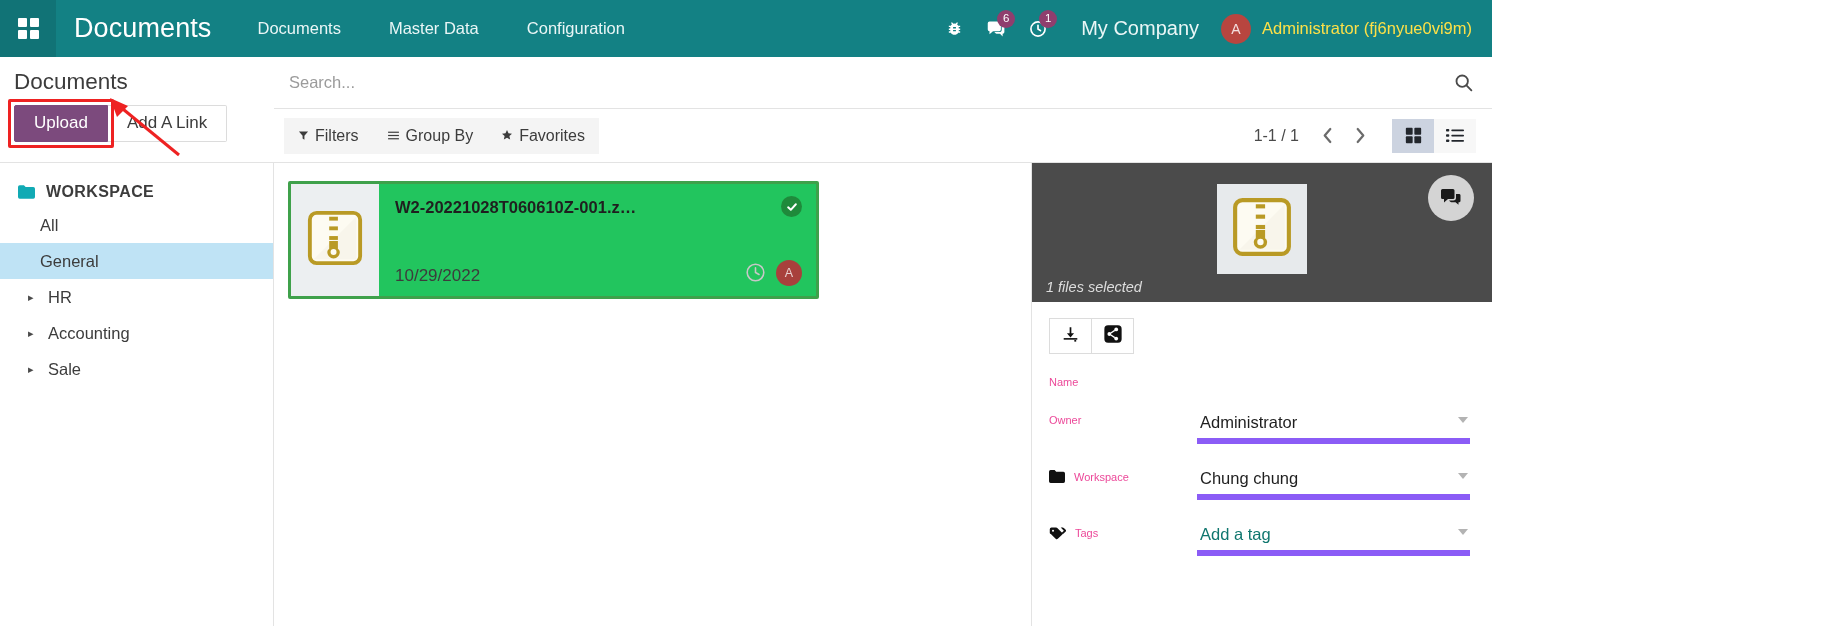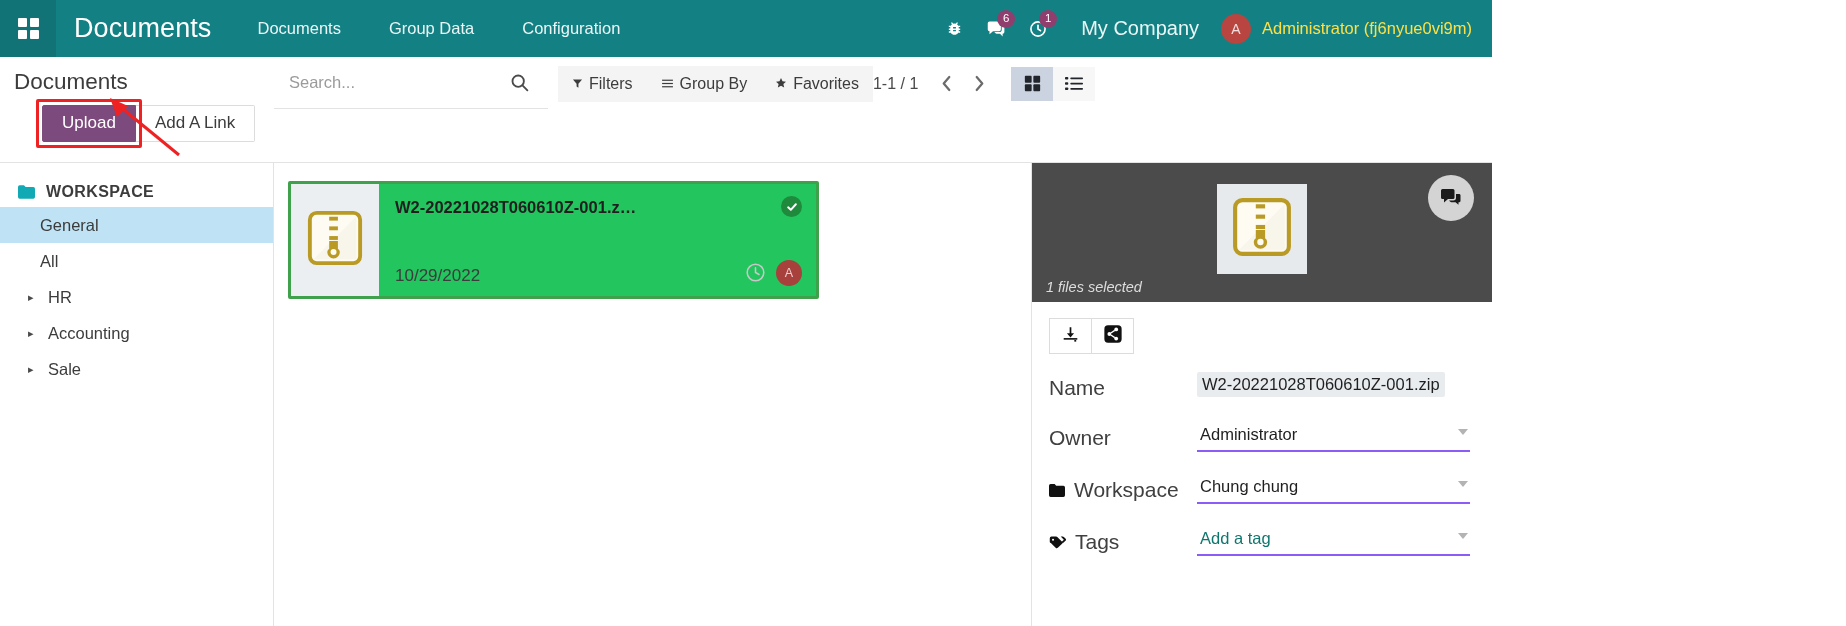--- a/index.html
+++ b/index.html
@@ -59,33 +59,33 @@
   
   .control-row { display: flex; height: 106px; border-bottom: 1px solid #e3e3e3; position: relative; }
   .control-left { width: 274px; padding: 12px 0 0 14px; position: relative; }
   .page-title { font-size: 22.5px; color: #3c3c3c; font-weight: 400; padding-bottom: 10px; }
   .btn-group { display: flex; }
   .btn-upload {
     background: #7c4a7d; color: #ffffff; border: 1px solid #7c4a7d;
     font-size: 17px; padding: 8px 19px; cursor: pointer; line-height: 1.1;
     border-radius: 2px 0 0 2px;
   }
-  .btn-upload-wrap { position: relative; margin-left: 28px; }
+  .btn-upload-wrap { position: relative; }
   .hl-box {
     position: absolute; left: -6px; top: -6px; right: -6px; bottom: -6px;
     border: 3px solid #ee2222; pointer-events: none; border-radius: 2px;
   }
   .btn-link {
     background: #ffffff; color: #3c3c3c; border: 1px solid #dcdcdc; border-left: none;
     font-size: 17px; padding: 8px 19px; cursor: pointer; line-height: 1.1;
     border-radius: 0 2px 2px 0;
   }
   .arrow-svg { position: absolute; left: 104px; top: 36px; pointer-events: none; }
 
-  .control-right { flex: 1; display: flex; }
+  .control-right { flex: 1; display: flex; flex-direction: column; }
   .searchbar {
     height: 52px; display: flex; align-items: center; border-bottom: 1px solid #e3e3e3;
     padding-left: 15px; padding-right: 18px;
   }
   .search-input {
     flex: 1; border: none; outline: none; font-size: 16.5px; color: #3c3c3c;
     font-family: "Liberation Sans", sans-serif; background: transparent;
   }
   .search-input::placeholder { color: #9b9b9b; }
   .search-go { cursor: pointer; color: #4a4a4a; display: flex; align-items: center; }
@@ -169,30 +169,30 @@
   .action-row { display: flex; padding: 16px 0 0 17px; }
   .action-btn {
     width: 43px; height: 36px; border: 1px solid #dcdcdc; background: #ffffff;
     display: flex; align-items: center; justify-content: center; cursor: pointer; margin-left: -1px;
   }
   .action-btn:first-child { margin-left: 0; }
 
   .form { padding: 18px 22px 0 17px; }
   .form-row { display: flex; align-items: flex-start; margin-bottom: 22px; }
   .form-label {
-    width: 148px; font-size: 21px; color: #404040; padding-top: 4px;
+    width: 148px; font-size: 11px; color: #ec4899; padding-top: 4px;
     display: flex; align-items: center; gap: 9px;
   }
   .form-value { flex: 1; position: relative; }
   .val-name {
     display: inline-block; background: #e9ecef; font-size: 16.5px; color: #1f1f1f;
     padding: 3px 5px; border-radius: 2px; white-space: nowrap;
   }
   .val-select {
-    display: flex; align-items: center; border-bottom: 2px solid #8b5cf6;
+    display: flex; align-items: center; border-bottom: 6px solid #8b5cf6;
     padding: 3px 18px 6px 3px; font-size: 16.5px; color: #1f1f1f; cursor: pointer;
   }
   .val-select.placeholder { color: #0f766e; }
   .caret-down {
     position: absolute; right: 2px; top: 7px; width: 0; height: 0;
     border-left: 5px solid transparent; border-right: 5px solid transparent;
     border-top: 6px solid #b3b3b3;
   }
   .black-icon { color: #111; display: flex; align-items: center; }
 </style>
@@ -206,21 +206,21 @@
       <div class="apps-grid">
           <i></i>
           <i></i>
           <i></i>
           <i></i>
         </div>
     </div>
     <div class="brand">Documents</div>
     <div class="menu">
       <div class="menu-item">Documents</div>
-      <div class="menu-item">Group Data</div>
+      <div class="menu-item">Master Data</div>
       <div class="menu-item">Configuration</div>
     </div>
 
     <div class="topbar-right">
       <div class="sysicon">
         <svg width="17" height="17" viewBox="0 0 24 24" fill="currentColor" aria-hidden="true">
           <path d="M20 8h-2.81a5.97 5.97 0 0 0-1.82-1.96L17 4.41 15.59 3l-2.17 2.17a6 6 0 0 0-2.83 0L8.41 3 7 4.41l1.62 1.63A5.97 5.97 0 0 0 6.81 8H4v2h2.09c-.05.33-.09.66-.09 1v1H4v2h2v1c0 .34.04.67.09 1H4v2h2.81a6 6 0 0 0 10.38 0H20v-2h-2.09c.05-.33.09-.66.09-1v-1h2v-2h-2v-1c0-.34-.04-.67-.09-1H20V8zm-6 8h-4v-2h4v2zm0-4h-4v-2h4v2z"></path>
         </svg>
       </div>
       <div class="sysicon">
@@ -342,25 +342,25 @@
 
     <div class="sidebar">
       <div class="ws-header">
         <span class="folder-icon-teal">
           <svg width="17" height="14" viewBox="0 0 20 16" fill="currentColor" aria-hidden="true">
             <path d="M0 2a2 2 0 0 1 2-2h5l2 2.2h9a2 2 0 0 1 2 2V14a2 2 0 0 1-2 2H2a2 2 0 0 1-2-2z"></path>
           </svg>
         </span>
         <span>WORKSPACE</span>
       </div>
+      <div class="ws-item nocaret">
+        <span>All</span>
+      </div>
       <div class="ws-item nocaret selected">
         <span>General</span>
-      </div>
-      <div class="ws-item nocaret">
-        <span>All</span>
       </div>
       <div class="ws-item">
         <span class="caret">▸</span>
         <span>HR</span>
       </div>
       <div class="ws-item">
         <span class="caret">▸</span>
         <span>Accounting</span>
       </div>
       <div class="ws-item">
@@ -455,23 +455,20 @@
               <line x1="8.6" y1="9.9" x2="13" y2="7" stroke="#fff" stroke-width="1.5"></line>
               <line x1="8.6" y1="12.1" x2="13" y2="15" stroke="#fff" stroke-width="1.5"></line>
             </svg>
           </span>
         </div>
       </div>
 
       <div class="form">
         <div class="form-row">
           <div class="form-label">Name</div>
-          <div class="form-value">
-            <span class="val-name">W2-20221028T060610Z-001.zip</span>
-          </div>
         </div>
 
         <div class="form-row">
           <div class="form-label">Owner</div>
           <div class="form-value">
             <div class="val-select">Administrator</div>
             <span class="caret-down"></span>
           </div>
         </div>
 

